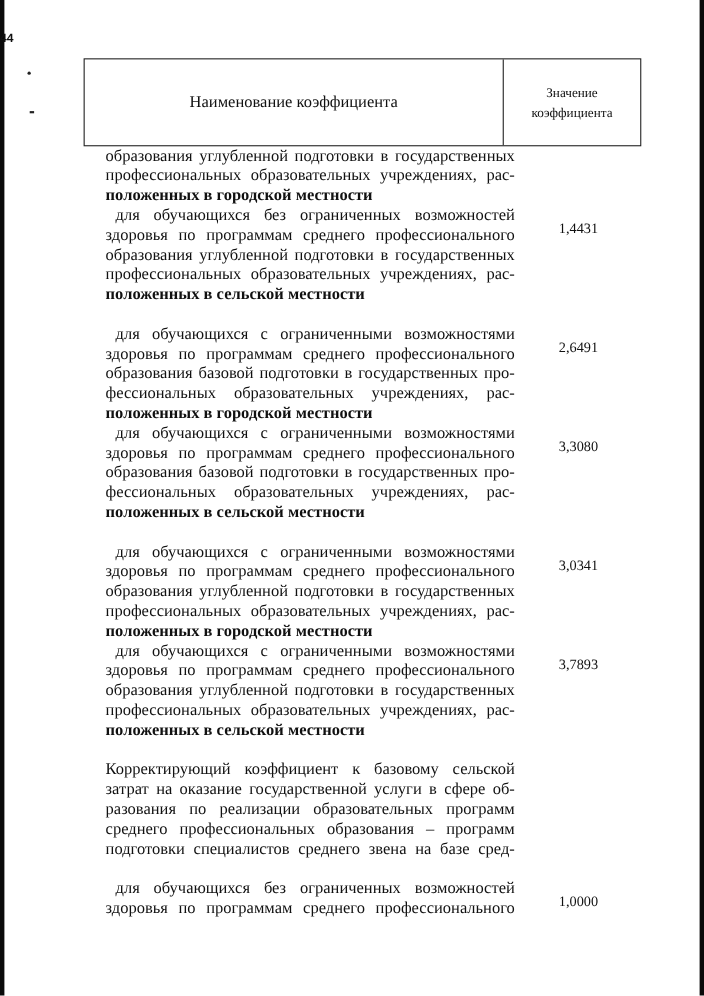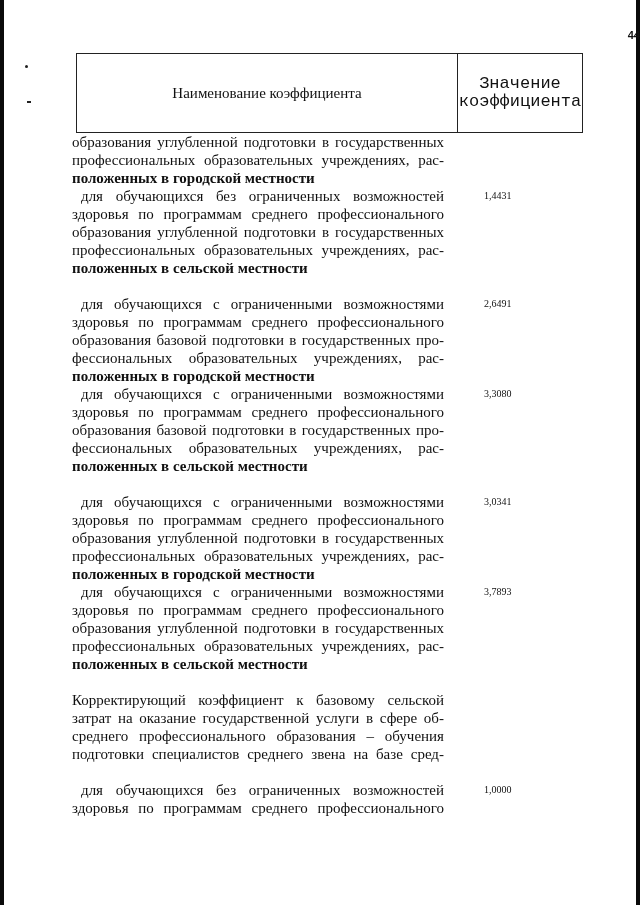--- a/index.html
+++ b/index.html
@@ -4,47 +4,47 @@
 <style>
   html, body { margin:0; padding:0; }
   body {
     width:640px; height:905px; position:relative; overflow:hidden;
     background:#ffffff; color:#111;
     font-family:"Liberation Serif", "DejaVu Serif", serif;
   }
   .edge-left { position:absolute; left:0; top:0; width:4px; height:905px; background:#0a0a0a; }
   .edge-right { position:absolute; right:0; top:0; width:4px; height:905px; background:#0a0a0a; }
   .page-num {
-    position:absolute; top:29px; left:0; width:640px; text-align:right;
+    position:absolute; top:29px; left:0; width:640px; text-align:left;
     font-family:"Liberation Sans", "DejaVu Sans", sans-serif; font-weight:bold; font-size:11px;
   }
   .mark { position:absolute; background:#222; }
   .mark1 { left:25px; top:65px; width:3px; height:3px; border-radius:50%; }
   .mark2 { left:27px; top:101px; width:4px; height:1.5px; }
   .table-header {
     position:absolute; left:76px; top:53px; width:507px; height:80px;
     border:1.3px solid #222; box-sizing:border-box; display:flex;
   }
   .th-name {
     width:380px; border-right:1.3px solid #222; display:flex; align-items:center; justify-content:center;
     font-size:15px;
   }
   .th-value {
     flex:1; display:flex; align-items:center; justify-content:center; text-align:center;
-    font-size:17px; line-height:18px;font-family:Liberation Mono, monospace;
+    font-size:12px; line-height:18px;
   }
-  .content { position:absolute; left:72px; top:133px; width:520px; }
+  .content { position:absolute; left:96px; top:133px; width:520px; }
   .block { display:flex; }
   .text {
     width:372px; font-size:15px; line-height:18px; text-align:justify;
   }
   .text .line { display:block; white-space:nowrap; text-align:justify; text-align-last:justify; }
   .text .line.last { text-align-last:left;font-weight:bold; }
   .indent { padding-left:9px; }
-  .value { width:100px; padding-left:40px; box-sizing:border-box; font-size:10px; line-height:18px; }
+  .value { width:100px; padding-left:40px; box-sizing:border-box; font-size:13px; line-height:18px;margin-top:12px; }
   .gap-lg { height:18px; }
 </style>
 </head>
 <body>
 
 <div class="edge-left"></div>
 <div class="edge-right"></div>
 
 <div class="page-num">44</div>
 
@@ -130,21 +130,22 @@
     </div>
     <div class="value">3,7893</div>
   </div>
 
   <div class="gap-lg"></div>
 
   <div class="block">
     <div class="text">
       <span class="line">Корректирующий коэффициент к базовому сельской</span>
       <span class="line">затрат на оказание государственной услуги в сфере об-</span>
-      <span class="line">среднего профессионального образования – обучения</span>
+      <span class="line">разования по реализации образовательных программ</span>
+      <span class="line">среднего профессиональных образования – программ</span>
       <span class="line">подготовки специалистов среднего звена на базе сред-</span>
     </div>
     <div class="value"></div>
   </div>
 
   <div class="gap-lg"></div>
 
   <div class="block">
     <div class="text">
       <span class="line indent">для обучающихся без ограниченных возможностей</span>

